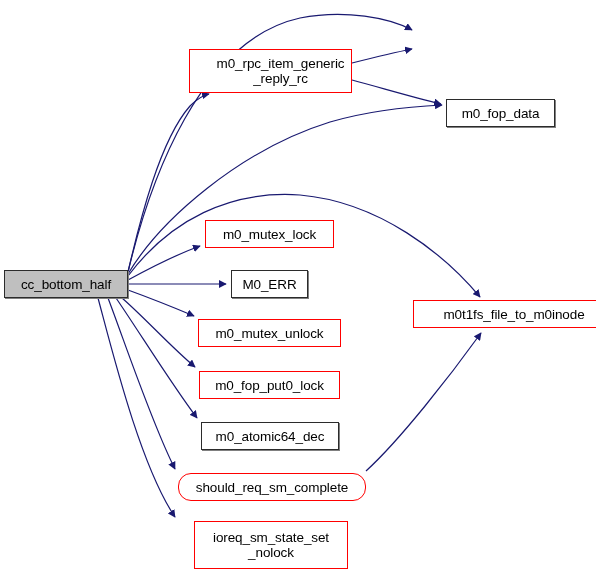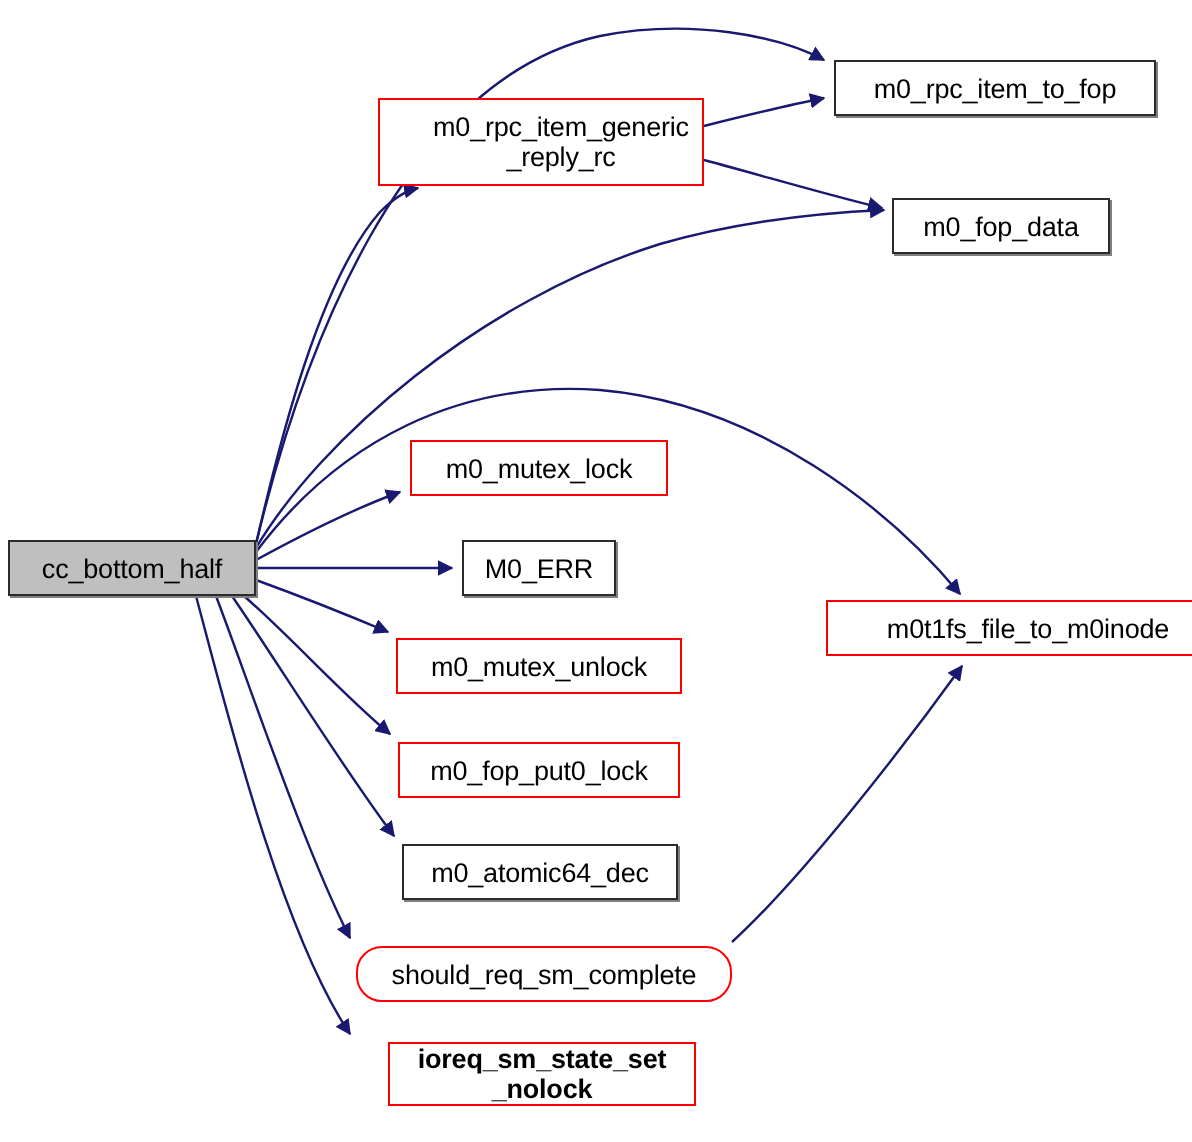--- a/index.html
+++ b/index.html
@@ -83,23 +83,20 @@
       </g>
   </svg>
 
   <div class="node root" style="left: 4px; top: 270px; width: 124px; height: 28px; text-align: center;">
     <span>cc_bottom_half</span>
   </div>
   <div class="node red" style="left: 189px; top: 49px; width: 163px; height: 44px; padding-left: 20px;">
     <span>m0_rpc_item_generic
 _reply_rc</span>
   </div>
-  <div class="node black" style="left: 417px; top: 30px; width: 161px; height: 28px;">
-    <span>m0_rpc_item_to_fop</span>
-  </div>
   <div class="node black" style="left: 446px; top: 99px; width: 109px; height: 28px;">
     <span>m0_fop_data</span>
   </div>
   <div class="node red" style="left: 205px; top: 220px; width: 129px; height: 28px;">
     <span>m0_mutex_lock</span>
   </div>
   <div class="node black" style="left: 231px; top: 270px; width: 77px; height: 28px;">
     <span>M0_ERR</span>
   </div>
   <div class="node red" style="left: 198px; top: 319px; width: 143px; height: 28px;">
@@ -107,20 +104,20 @@
   </div>
   <div class="node red" style="left: 199px; top: 371px; width: 141px; height: 28px;">
     <span>m0_fop_put0_lock</span>
   </div>
   <div class="node black" style="left: 201px; top: 422px; width: 138px; height: 28px;">
     <span>m0_atomic64_dec</span>
   </div>
   <div class="node red" style="left: 178px; top: 473px; width: 188px; height: 28px; border-radius: 13px;">
     <span>should_req_sm_complete</span>
   </div>
-  <div class="node red" style="left: 194px; top: 521px; width: 154px; height: 32px; font-weight: bold;">
+  <div class="node red" style="left: 194px; top: 521px; width: 154px; height: 48px;">
     <span>ioreq_sm_state_set
 _nolock</span>
   </div>
   <div class="node red" style="left: 413px; top: 300px; width: 202px; height: 28px;">
     <span>m0t1fs_file_to_m0inode</span>
   </div>
 </div>
 
 </body></html>

